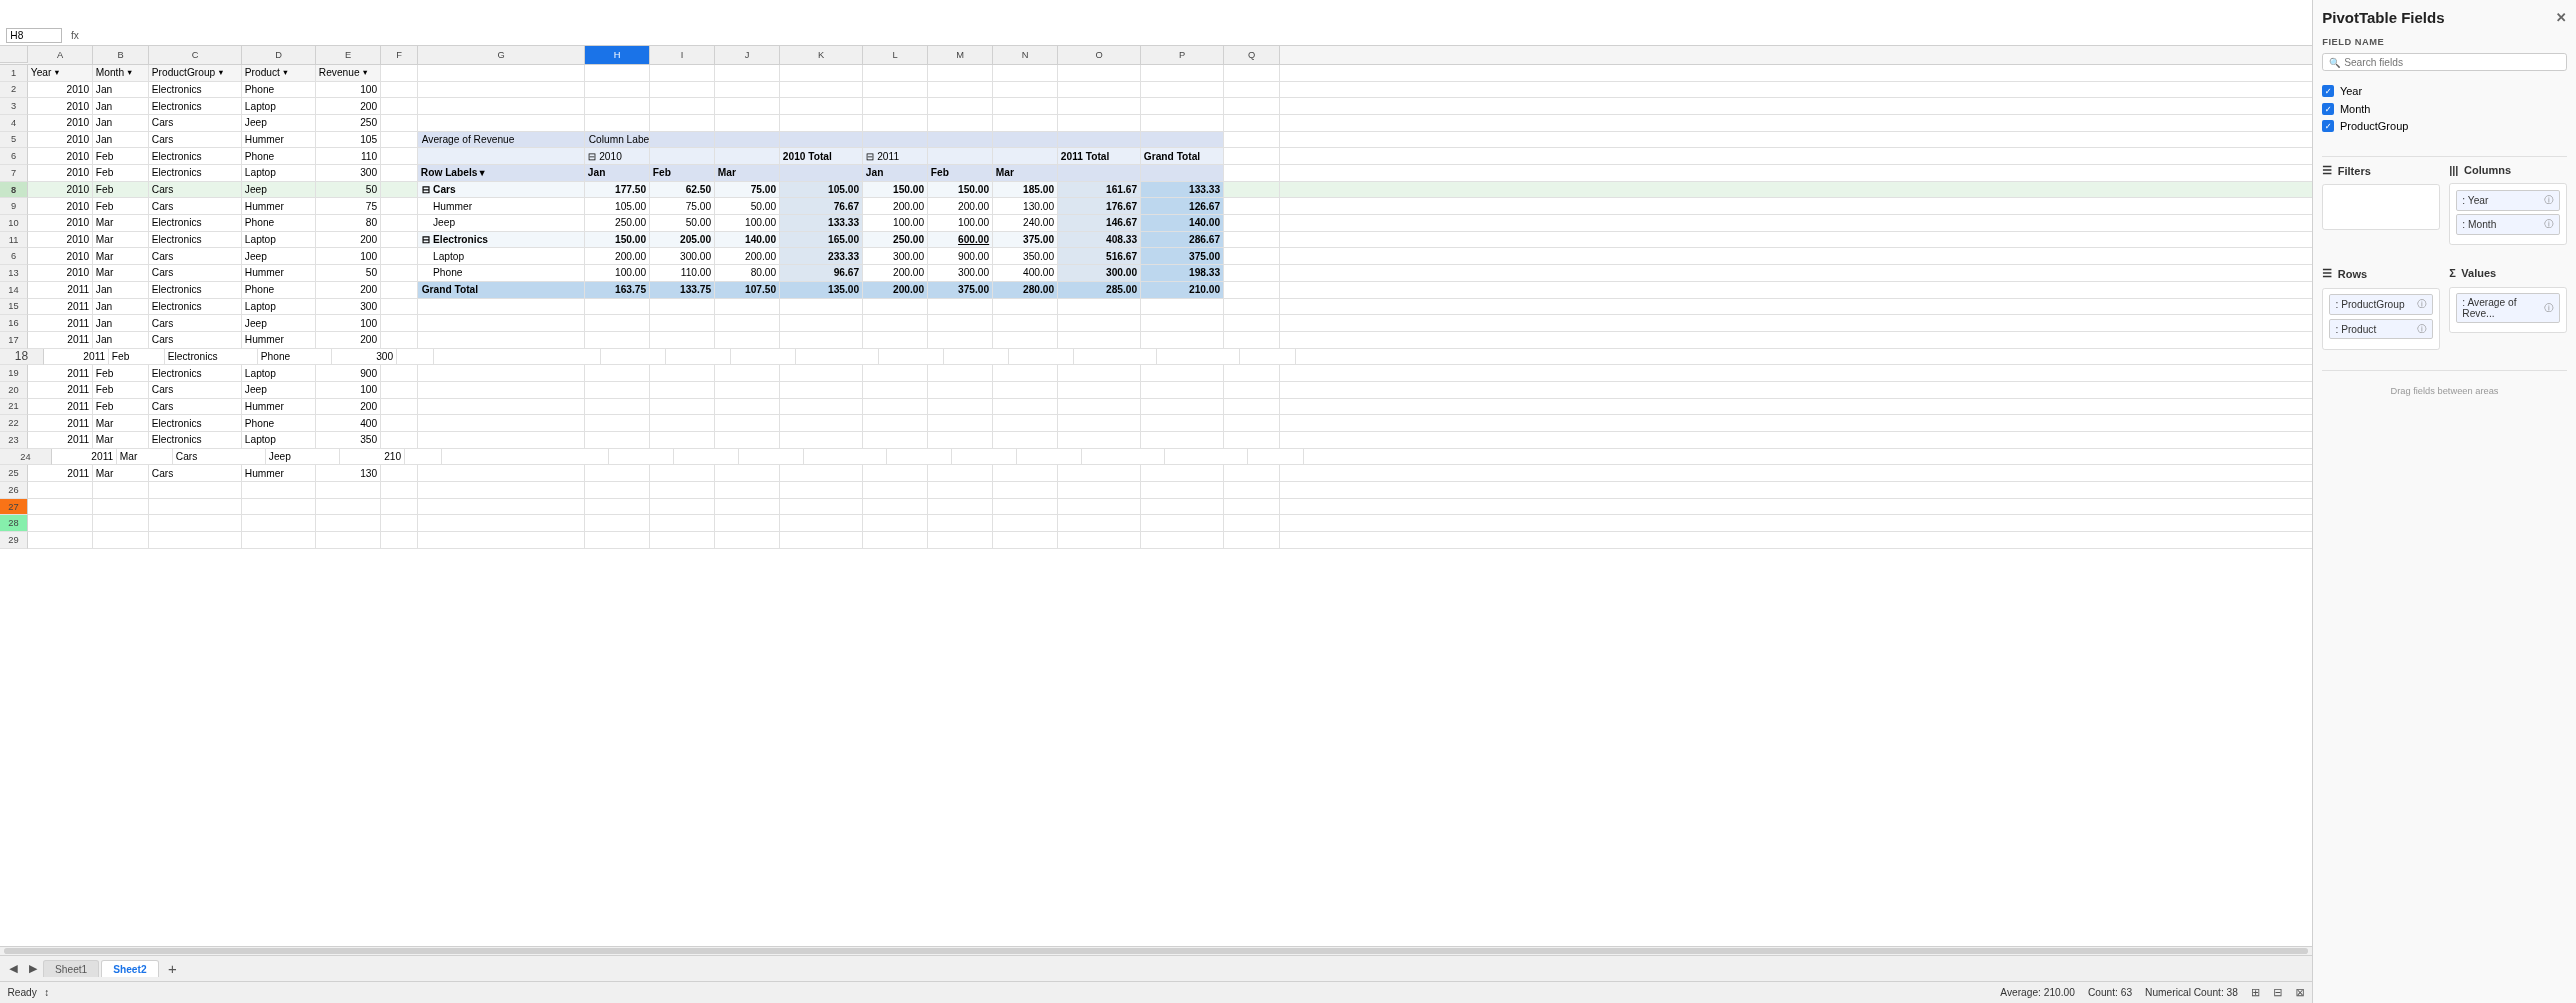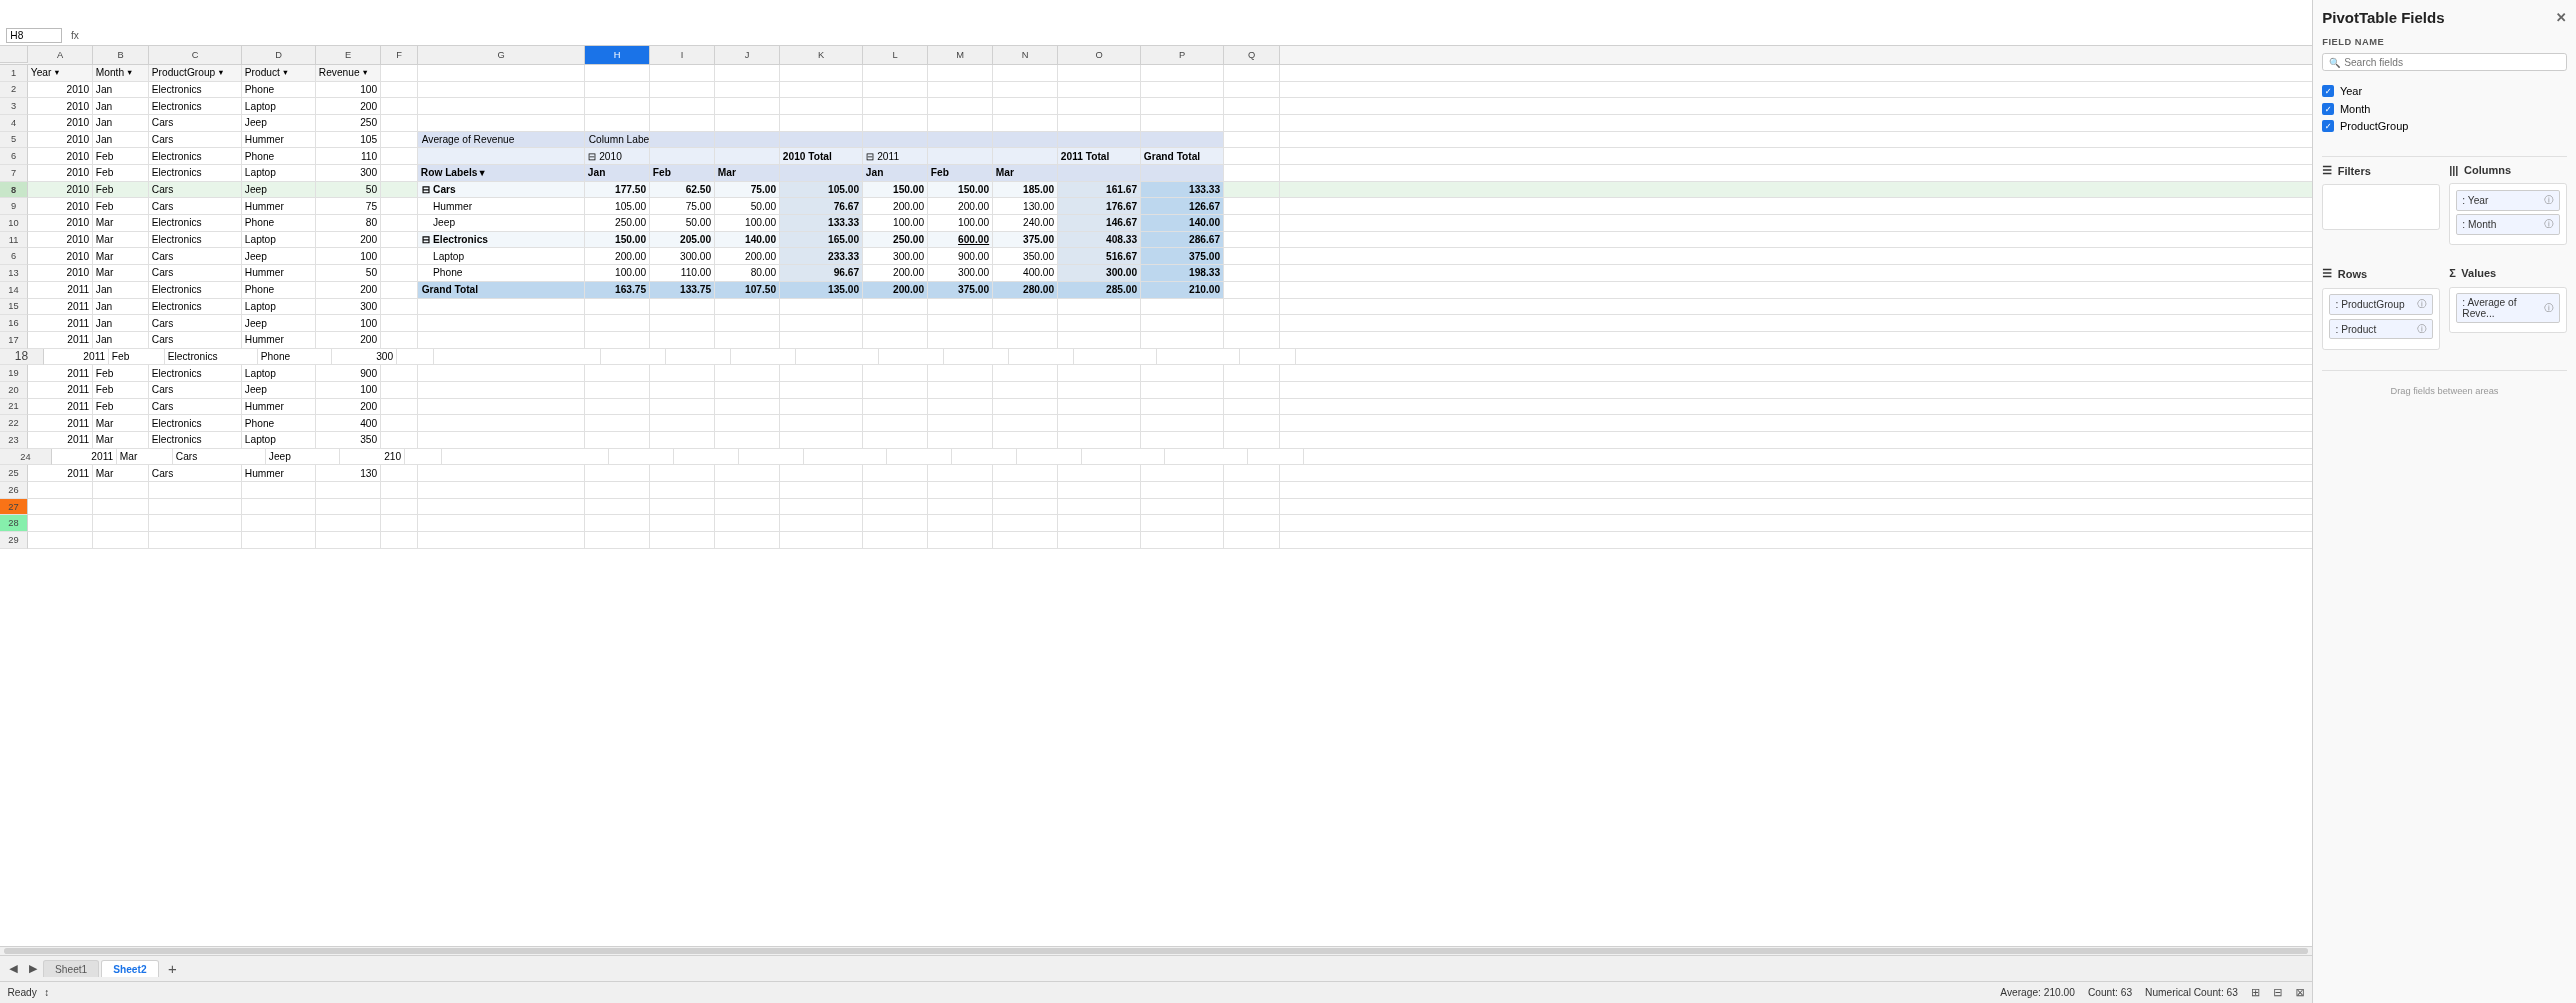--- a/index.html
+++ b/index.html
@@ -756,21 +756,21 @@
     </div>
 
     <div class="status-bar">
       <div class="status-left">
         <span>Ready</span>
         <span>↕</span>
       </div>
       <div class="status-right">
         <span>Average: 210.00</span>
         <span>Count: 63</span>
-        <span>Numerical Count: 63</span>
+        <span>Numerical Count: 38</span>
         <span class="view-btn">⊞</span>
         <span class="view-btn">⊟</span>
         <span class="view-btn">⊠</span>
       </div>
     </div>
   </div>
 
   <div class="pivot-sidebar">
     <div class="sidebar-title">
       <span>PivotTable Fields</span>

